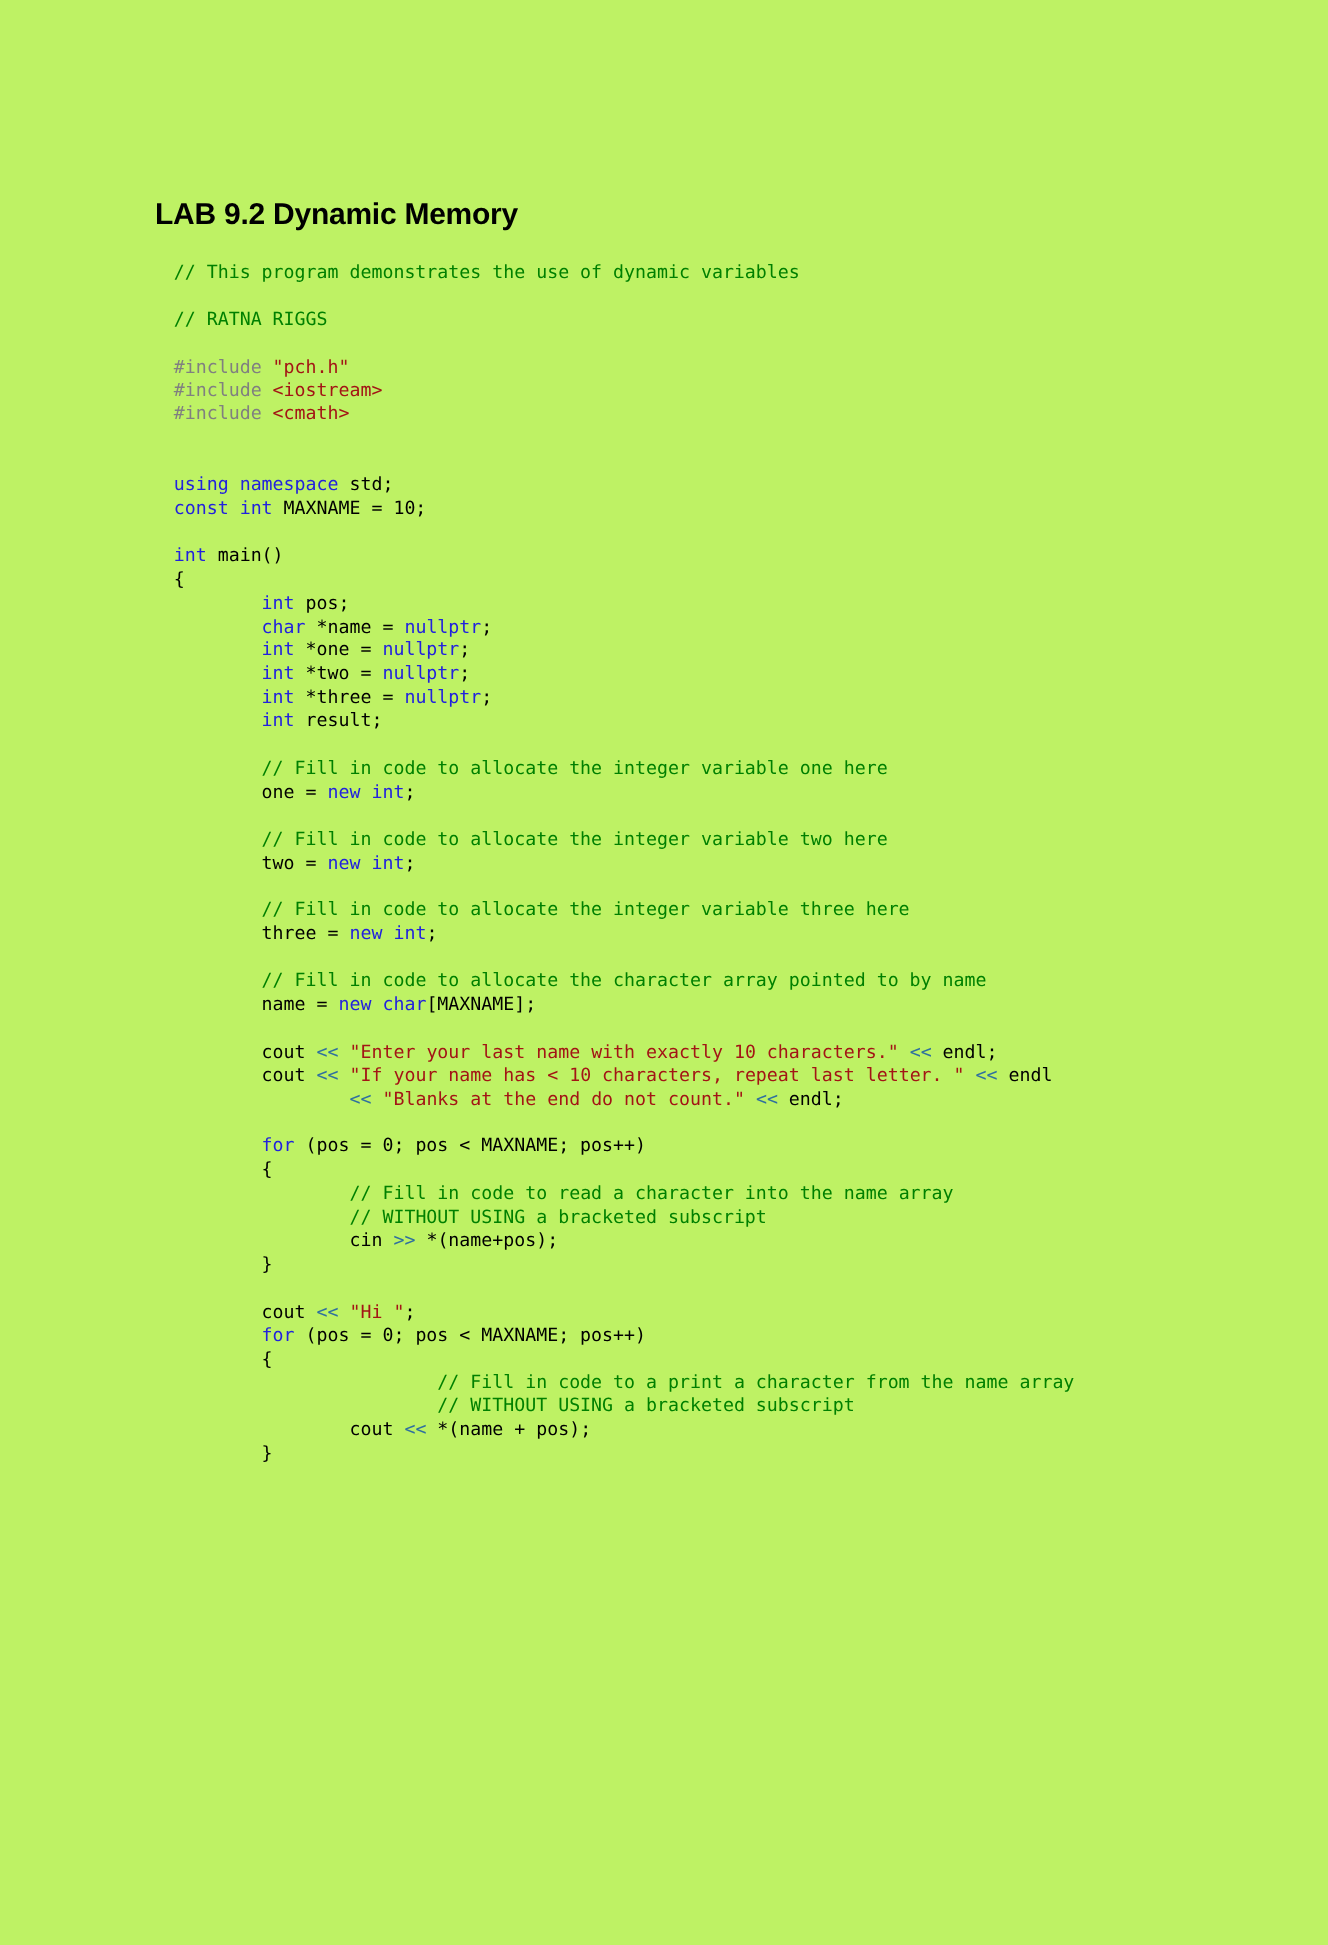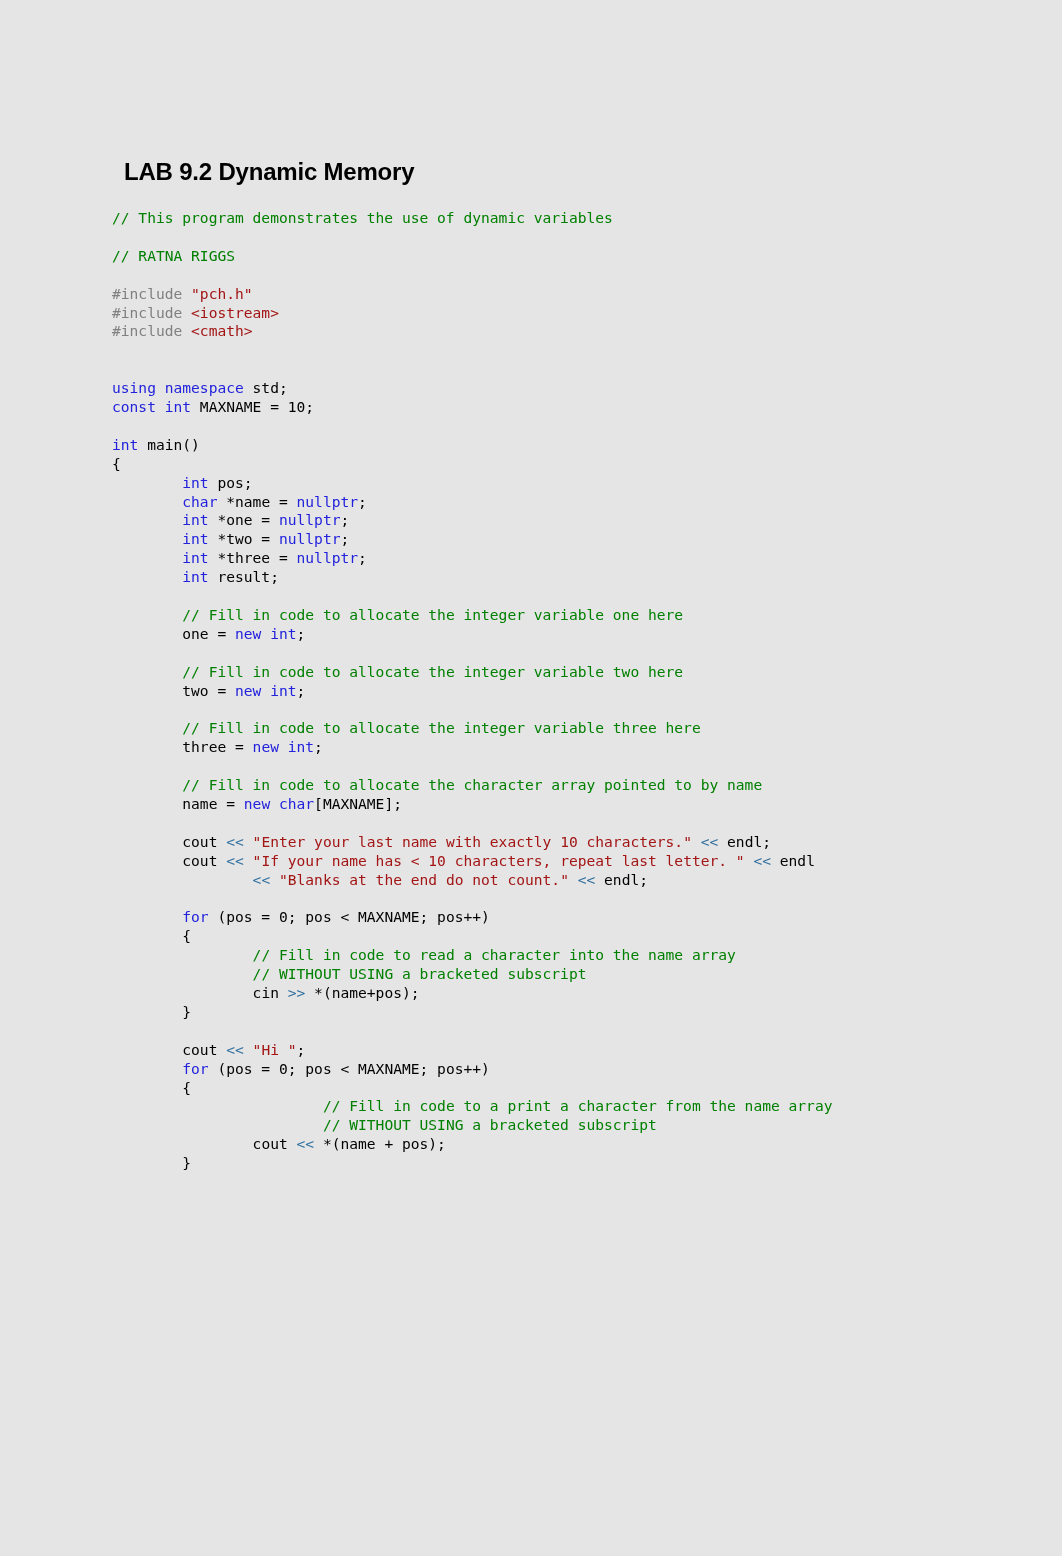--- a/index.html
+++ b/index.html
@@ -12,36 +12,36 @@
     height: 1556px;
     position: relative;
     font-family: "Liberation Sans", sans-serif;
     overflow: hidden;
   }
   .page {
     position: absolute;
     top: 0; left: 0;
     width: 1062px;
     height: 1556px;
-    background: #e5e5e5;
+    background: #bef264;
   }
   .doc-title {
     position: absolute;
     left: 124px;
     top: 142px;
     font-family: "Liberation Sans", sans-serif;
     font-size: 24px;
     font-weight: bold;
     color: #000000;
     letter-spacing: -0.2px;
     white-space: pre;
   }
   .code-block {
     position: absolute;
-    left: 112px;
+    left: 139px;
     top: 209px;
     font-family: "DejaVu Sans Mono", "Liberation Mono", monospace;
     font-size: 14.6px;
     line-height: 18.9px;
     color: #000000;
     white-space: pre;
   }
   .line {
     white-space: pre;
     min-height: 18.9px;

